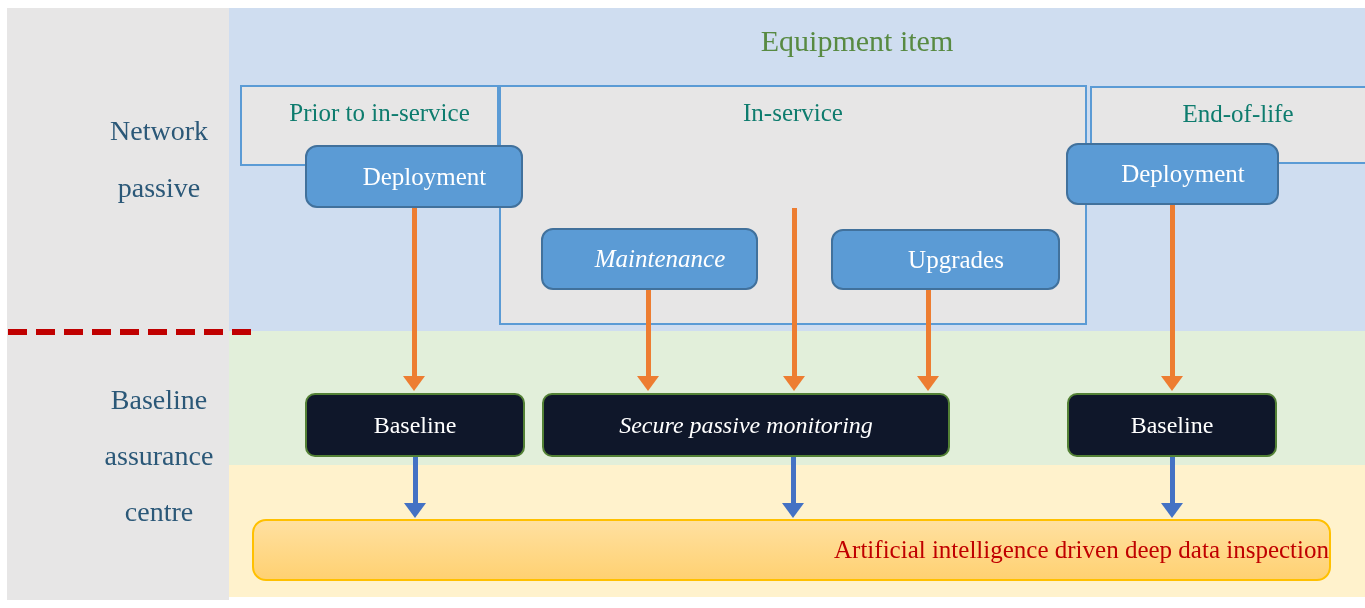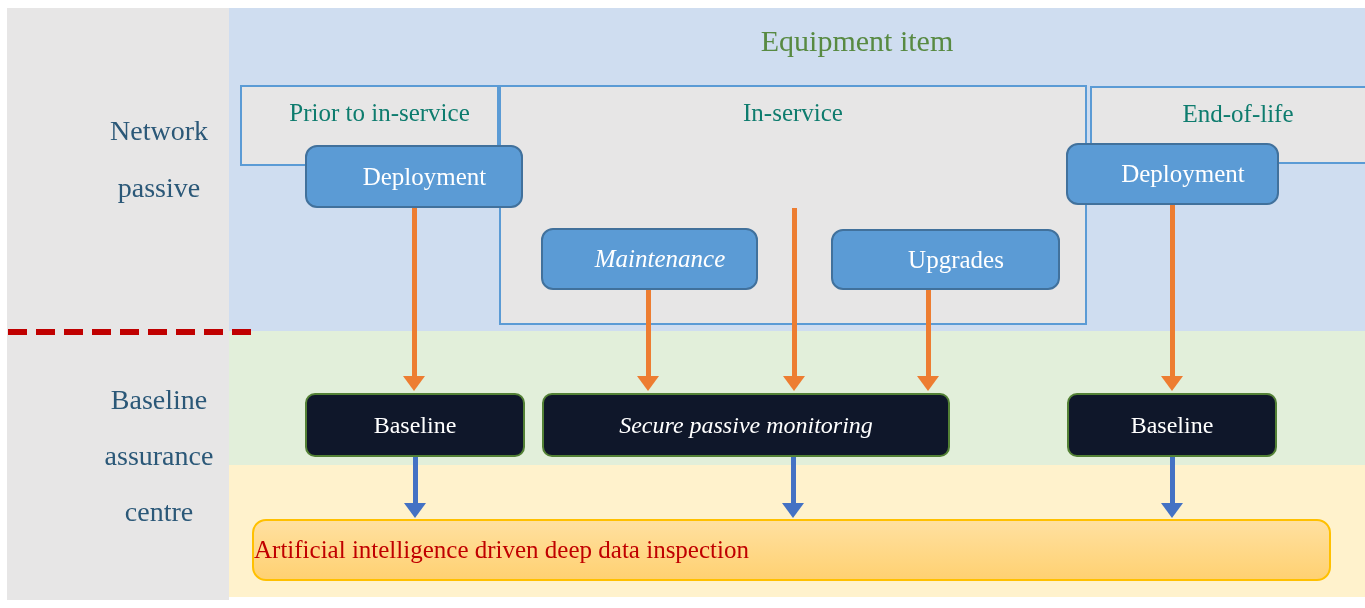--- a/index.html
+++ b/index.html
@@ -58,21 +58,21 @@
     display:flex;align-items:center;justify-content:center;
     color:#ffffff;font-size:24px;
   }
   #box-baseline-left{left:305px;top:393px;width:220px;height:64px;}
   #box-monitoring{left:542px;top:393px;width:408px;height:64px;font-style:italic;}
   #box-baseline-right{left:1067px;top:393px;width:210px;height:64px;}
   #box-ai{
     position:absolute;left:252px;top:519px;width:1079px;height:62px;
     background:linear-gradient(180deg,#ffe0a0 0%,#ffd172 100%);
     border:2.5px solid #ffc000;border-radius:14px;box-sizing:border-box;
-    display:flex;align-items:center;justify-content:flex-start;
+    display:flex;align-items:center;justify-content:flex-end;
     color:#c00000;font-size:25px;
   }
   .arrow{position:absolute;width:22px;}
   .arrow .shaft{position:absolute;left:8.5px;top:0;width:5px;background:currentColor;}
   .arrow .head{
     position:absolute;left:0;bottom:0;width:0;height:0;
     border-left:11px solid transparent;border-right:11px solid transparent;
     border-top:15px solid currentColor;
   }
   .arrow.orange{color:#ed7d31;}

